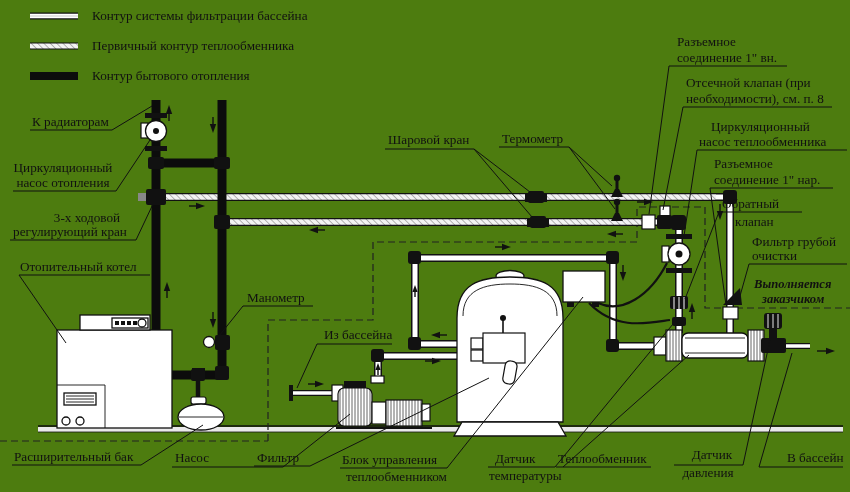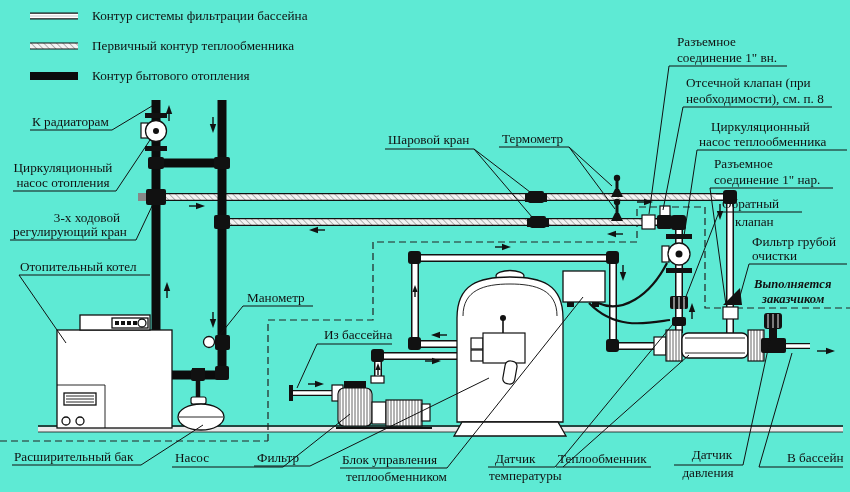--- a/index.html
+++ b/index.html
@@ -1,16 +1,16 @@
 <!DOCTYPE html>
 <html><head>
 <meta charset="utf-8">
 <style>
   html,body{margin:0;padding:0;background:#ffffff;}
-  .stage{position:relative;width:850px;height:492px;background:#5eead4;overflow:hidden;
+  .stage{position:relative;width:850px;height:492px;background:#4d7c0f;overflow:hidden;
          font-family:"Liberation Serif", serif;}
   svg{display:block}
   .lbl{font-family:"Liberation Serif", serif;font-size:13.2px;fill:#111;}
   .lbl-b{font-family:"Liberation Serif", serif;font-size:12.6px;fill:#111;
          font-weight:bold;font-style:italic;}
   .ld{stroke:#111;stroke-width:1;fill:none;}
   .dash{stroke:#222;stroke-width:1.2;fill:none;stroke-dasharray:7 4;}
   .caseP{stroke:#111;stroke-width:8;fill:none;}
   .coreW{stroke:#ffffff;stroke-width:5;fill:none;}
   .coreH{stroke:url(#hatchP);stroke-width:5.4;fill:none;}

